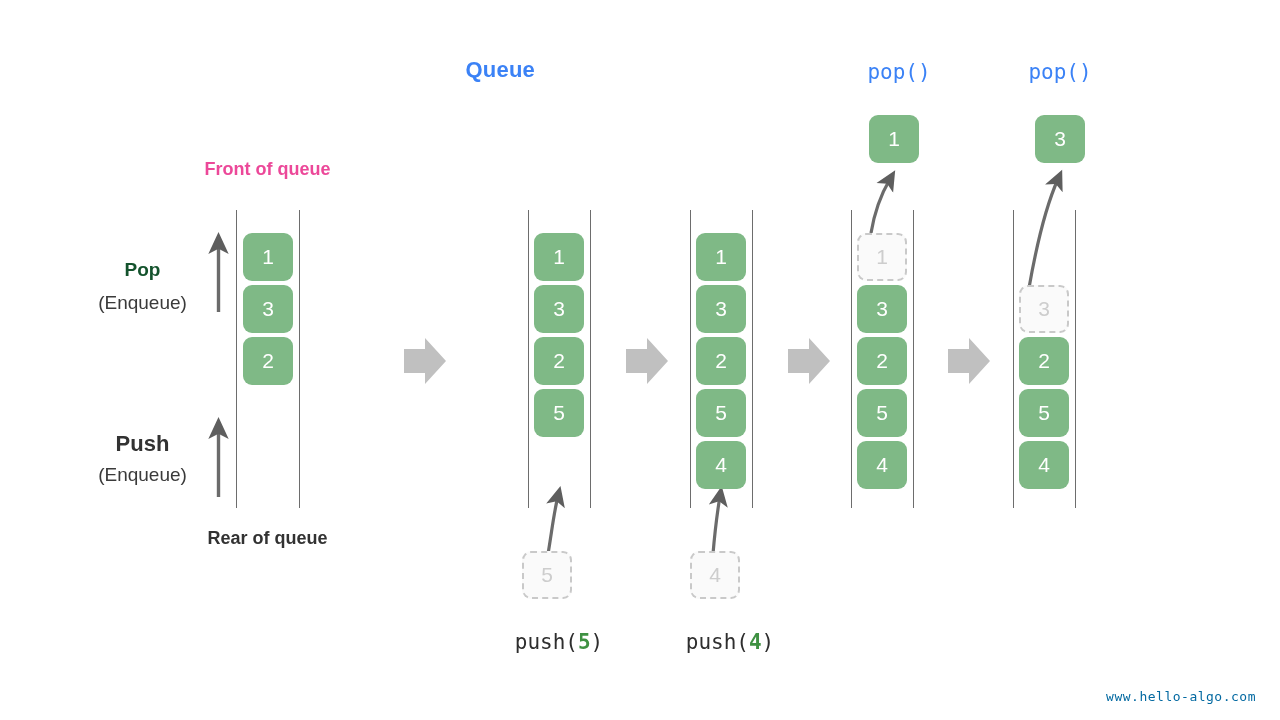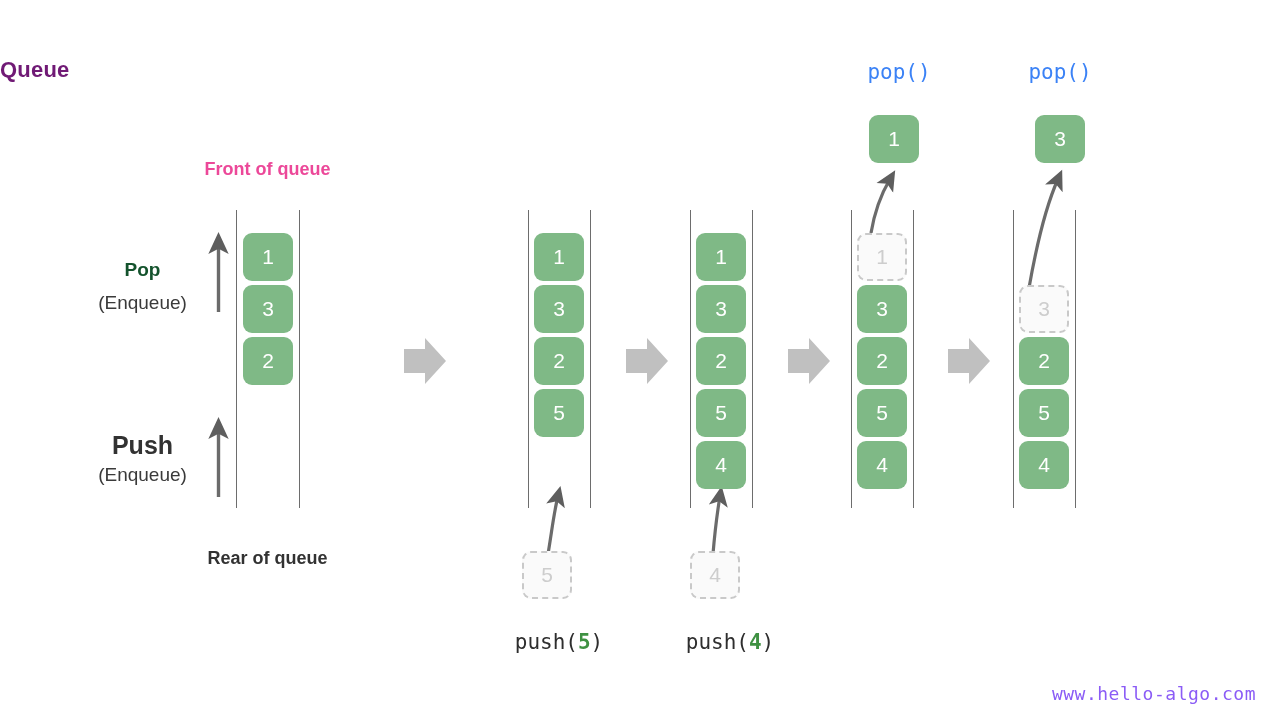--- a/index.html
+++ b/index.html
@@ -24,35 +24,35 @@
   }
 
   
   .lbl {
     position: absolute;
     white-space: nowrap;
     color: #3a3a3a;
   }
   .title-queue {
     left: 0; top: 57px; width: 535px;
-    text-align: left;
+    text-align: right;
     font-size: 22px;
     font-weight: bold;
-    color: #701a75;
+    color: #3b82f6;
     letter-spacing: 0.2px;
   }
   .lbl-front {
     left: 0; top: 159px; width: 535px;
     text-align: center;
     font-size: 18px;
     font-weight: bold;
     color: #ec4899;
   }
   .lbl-rear {
-    left: 0; top: 548px; width: 535px;
+    left: 0; top: 528px; width: 535px;
     text-align: center;
     font-size: 18px;
     font-weight: bold;
     color: #323232;
   }
   .lbl-pop-main {
     left: 20px; top: 259px; width: 245px;
     text-align: center;
     font-size: 19px;
     font-weight: bold;
@@ -60,21 +60,21 @@
   }
   .lbl-pop-sub {
     left: 20px; top: 292px; width: 245px;
     text-align: center;
     font-size: 19px;
     color: #3a3a3a;
   }
   .lbl-push-main {
     left: 20px; top: 431px; width: 245px;
     text-align: center;
-    font-size: 25px;
+    font-size: 22px;
     font-weight: bold;
     color: #323232;
   }
   .lbl-push-sub {
     left: 20px; top: 464px; width: 245px;
     text-align: center;
     font-size: 19px;
     color: #3a3a3a;
   }
   .op-top {
@@ -98,22 +98,22 @@
   }
   .op-bottom .arg {
     color: #3f9142;
     font-weight: bold;
   }
   .watermark {
     position: absolute;
     right: 24px;
     bottom: 16px;
     font-family: "DejaVu Sans Mono", "Liberation Mono", monospace;
-    font-size: 18px;
-    color: #8b5cf6;
+    font-size: 13px;
+    color: #0369a1;
     letter-spacing: 0.5px;
   }
 
   
   .rail {
     position: absolute;
     width: 1px;
     background: #6d6d6d;
   }
 

